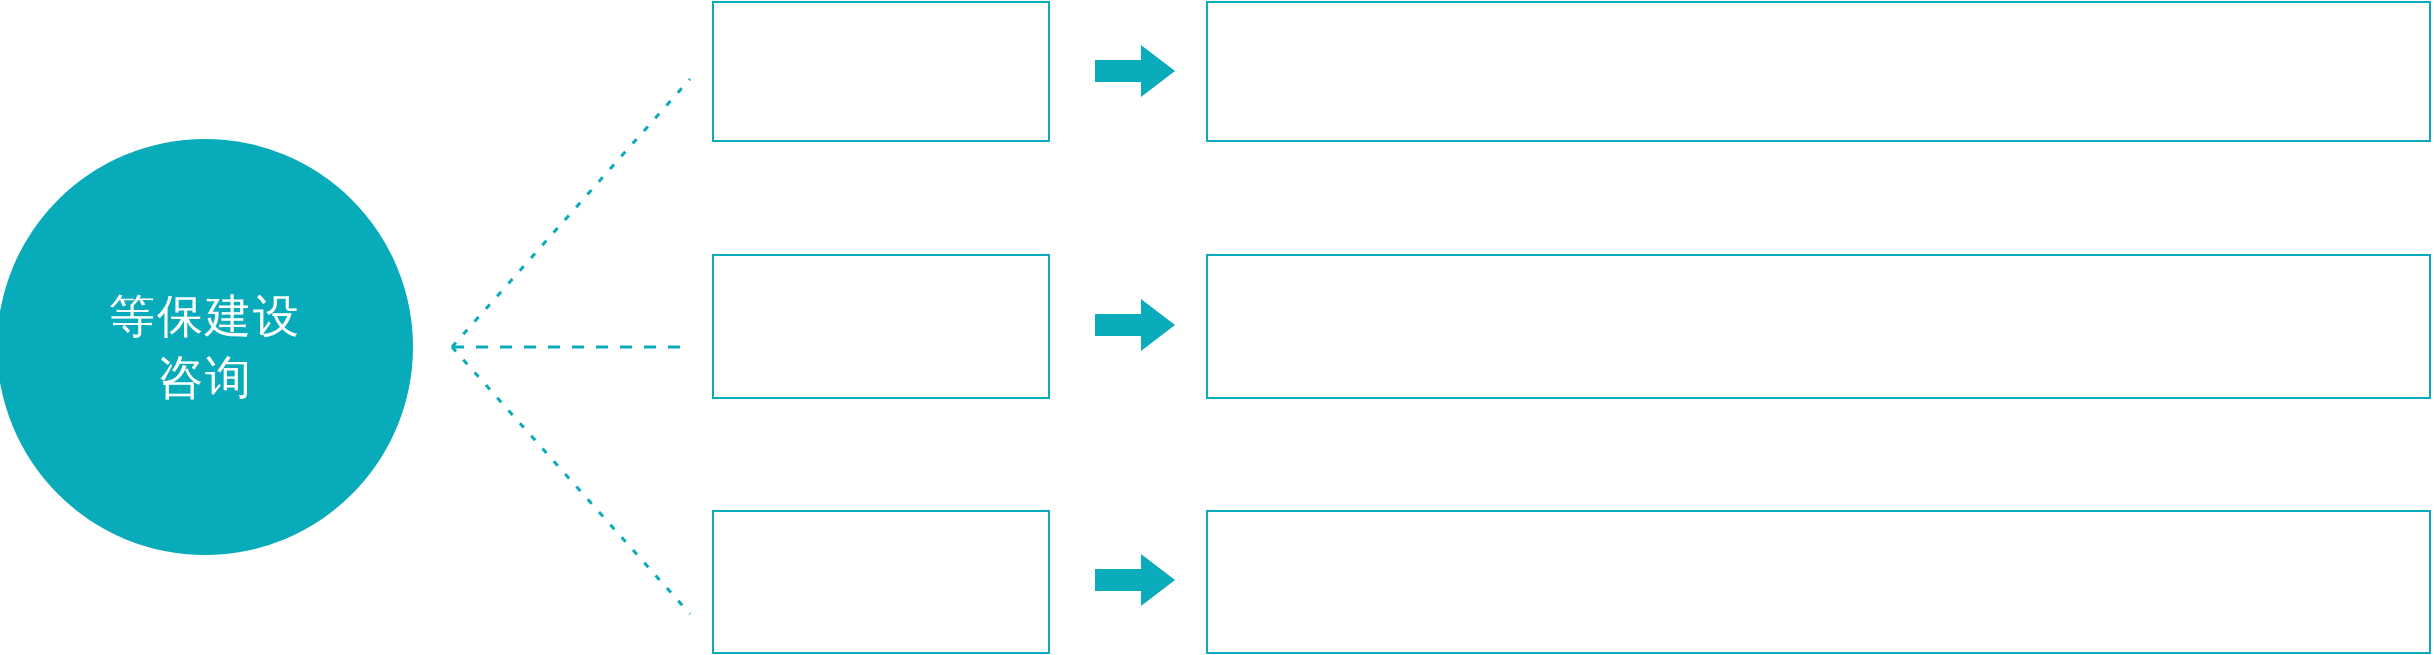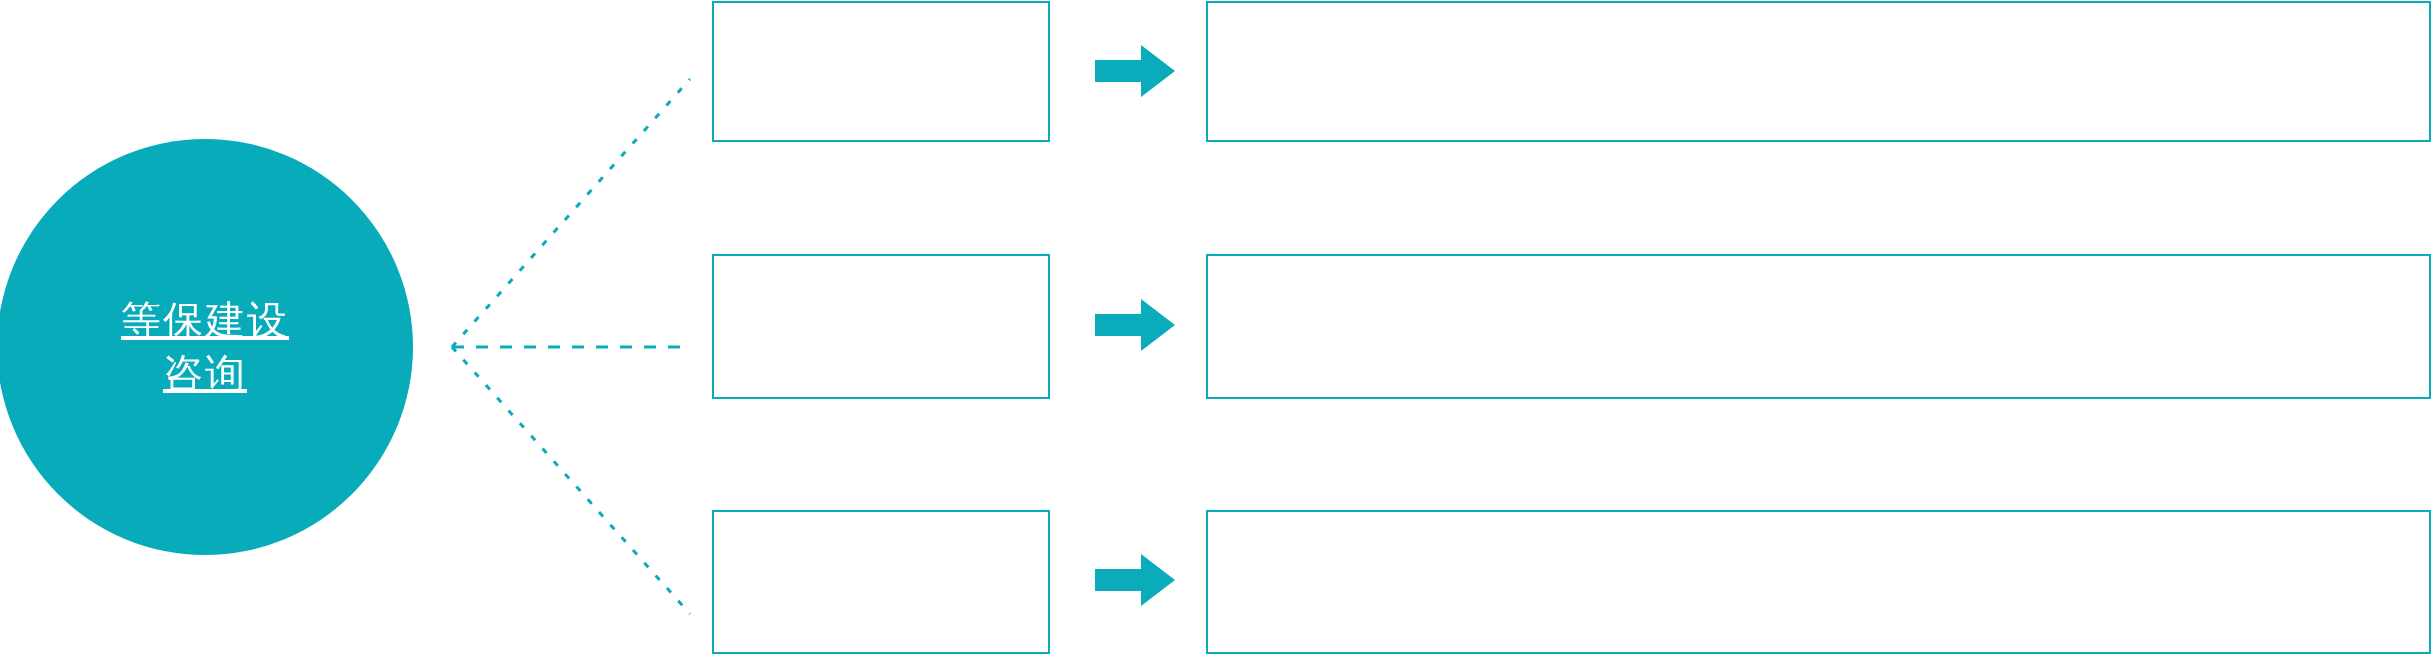--- a/index.html
+++ b/index.html
@@ -29,27 +29,26 @@
     border-radius: 50%;
     background: #08abba;
     display: flex;
     flex-direction: column;
     align-items: center;
     justify-content: center;
     box-sizing: border-box;
   }
   #hub-circle .hub-line {
     color: #ffffff;
-    font-size: 40px;
+    font-size: 46px;
     line-height: 1.33;
     letter-spacing: 2px;
     font-weight: 400;
     text-align: center;
     white-space: nowrap;
-    text-decoration: underline;
   }
 
   
   #connectors {
     position: absolute;
     left: 0;
     top: 0;
     width: 2434px;
     height: 655px;
     pointer-events: none;

